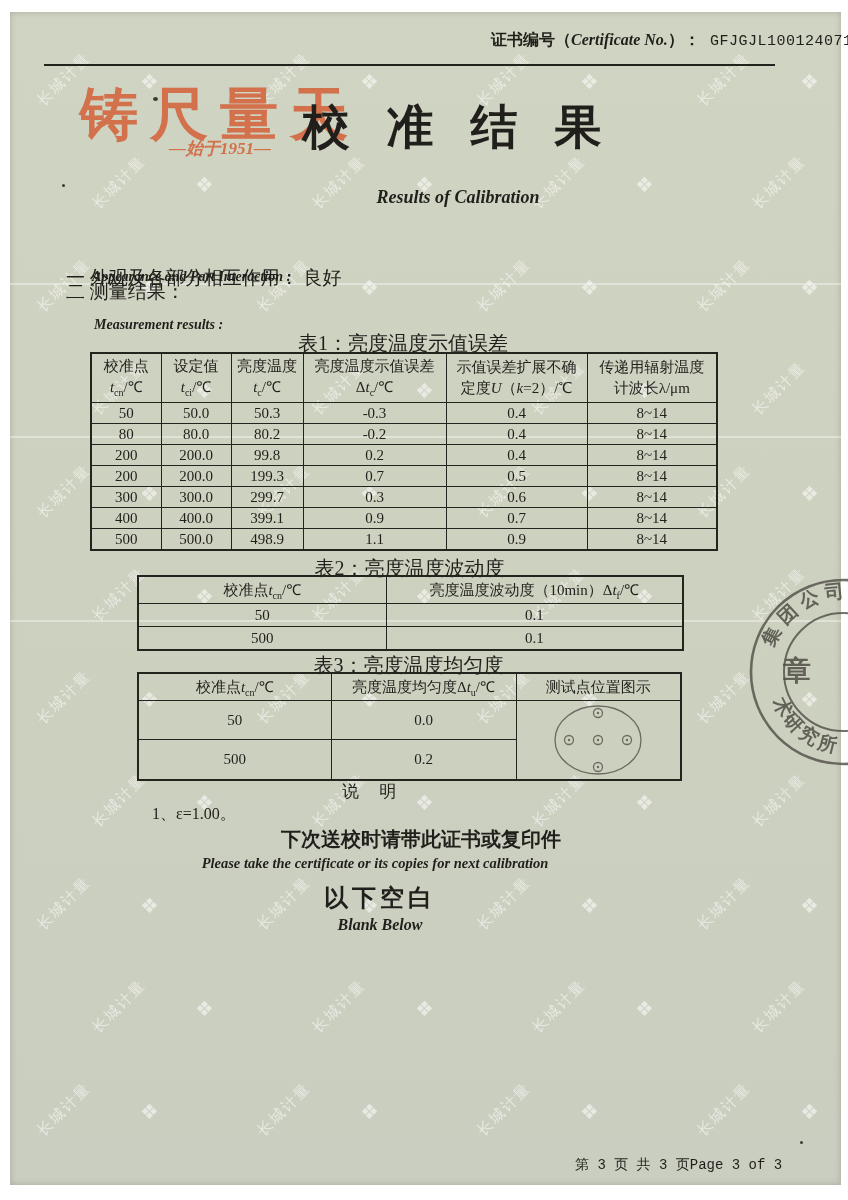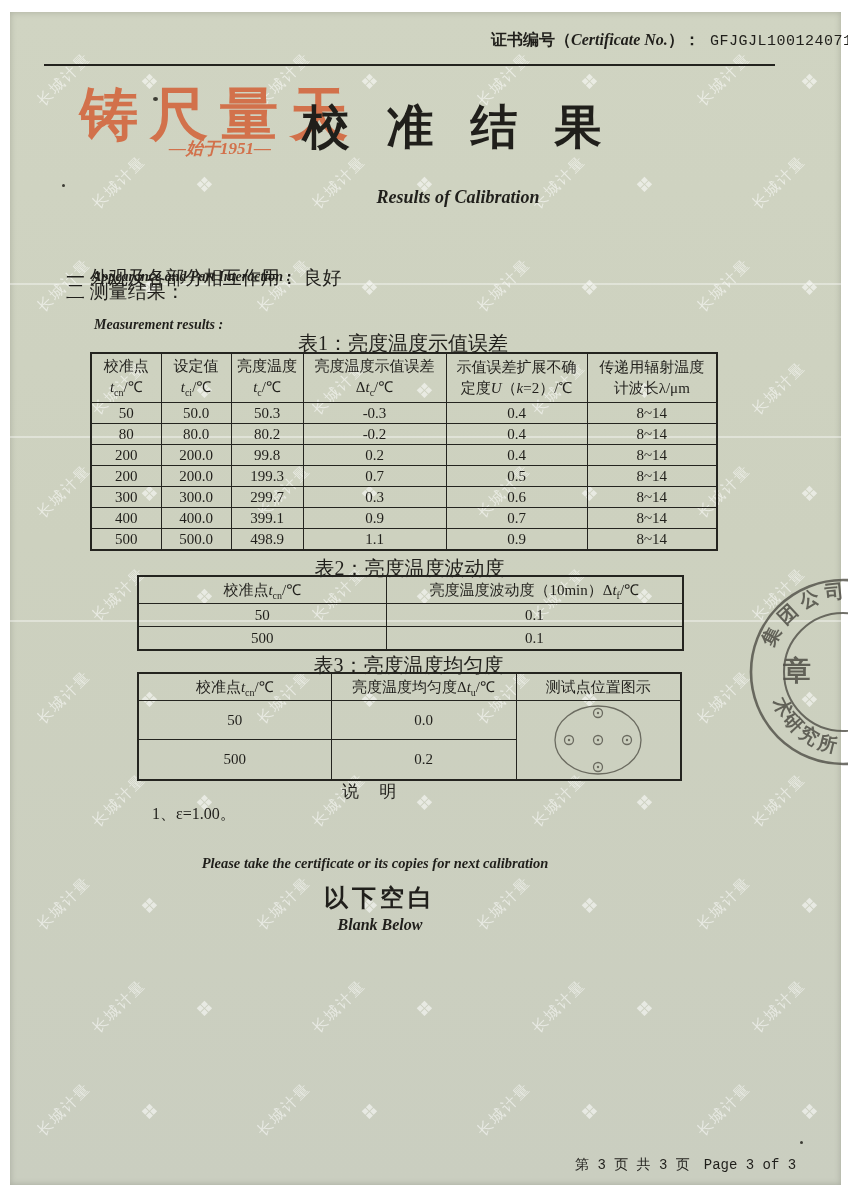--- a/index.html
+++ b/index.html
@@ -54,21 +54,21 @@
   #table3 th { height:26px; } #table3 td { height:38px; }
 
   .shuoming { left:60px;  top:780px; width:626px; font-size:17px; letter-spacing:8px; }
   .eps      { left:152px; top:804px; font-size:16px; }
   .next-cn  { left:121px; top:826px; width:600px; font-size:20px; font-weight:bold; }
   .next-en  { left:75px;  top:855px; width:600px; font-size:14.5px; font-style:italic; font-weight:bold; }
   .blank-cn { left:80px;  top:882px; width:600px; font-size:24px; font-weight:bold; letter-spacing:4px; }
   .blank-en { left:80px;  top:916px; width:600px; font-size:16px; font-style:italic; font-weight:bold; }
 
   .footer { left:575px; top:1156px; font-size:14px; white-space:nowrap; font-family:"Liberation Mono", monospace; }
-  .footer .en { margin-left:14px; }
+  .footer .en { }
 
   #stamp { left:740px; top:572px; }
   #stamp text { font-family:"Liberation Serif", serif; font-weight:bold; fill:#4f4e46; opacity:.85; }
 
   .diagram-cell svg { display:block; margin:2px auto; }
 </style>
 </head>
 <body>
 
 <div id="page">
@@ -325,20 +325,21 @@
       </tr>
       <tr>
         <td>500</td>
         <td>0.2</td>
       </tr>
     </tbody>
   </table>
 
   <div class="abs ctr shuoming">说  明</div>
   <div class="abs eps">1、ε=1.00。</div>
+  <div class="abs ctr next-cn">下次送校时请带此证书或复印件</div>
   <div class="abs ctr next-en">Please take the certificate or its copies for next calibration</div>
   <div class="abs ctr blank-cn">以下空白</div>
   <div class="abs ctr blank-en">Blank Below</div>
 
   <svg id="stamp" class="abs" width="108" height="205" viewBox="0 0 108 205">
     <g stroke="#4f4e46" fill="none" opacity="0.8">
       <circle cx="103" cy="100" r="92" stroke-width="2.6"></circle>
       <circle cx="103" cy="100" r="59" stroke-width="2"></circle>
     </g>
     <g font-size="19" text-anchor="middle">

